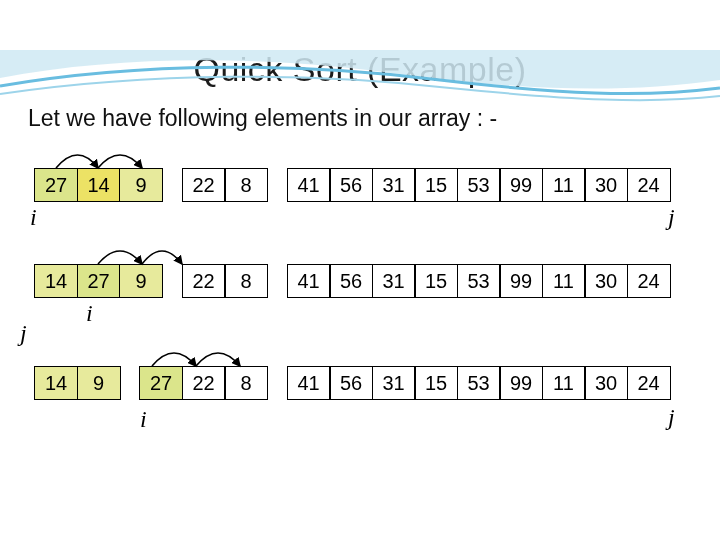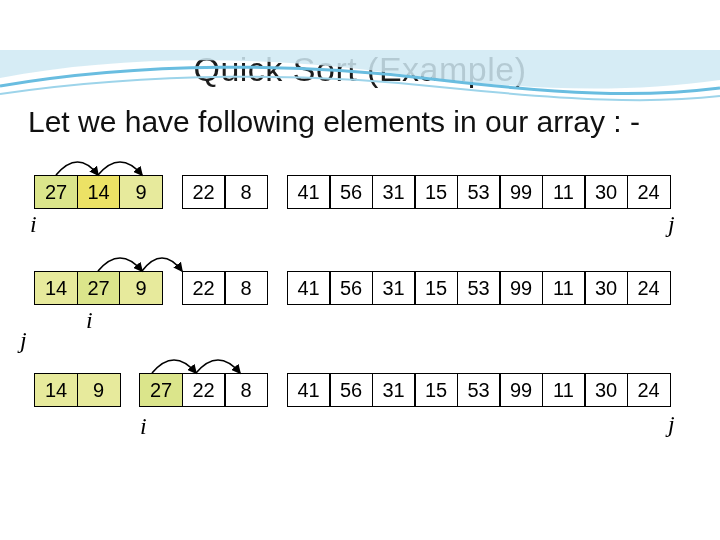--- a/index.html
+++ b/index.html
@@ -11,21 +11,21 @@
     overflow: visible; pointer-events: none;
   }
 
   .slide { position: relative; width: 720px; height: 540px; }
 
   .title {
     text-align: center; font-size: 34px; font-weight: 500;
     color: #1c1c1c; margin-top: 50px; letter-spacing: 0.5px;
   }
   .subtitle {
-    font-size: 30px; color: #111; margin: 16px 0 0 28px;
+    font-size: 23px; color: #111; margin: 16px 0 0 28px;
     font-weight: 400;
   }
 
   .stage { position: relative; margin-left: 34px; }
 
   .row {
     display: flex; align-items: stretch; height: 34px;
   }
   .cell {
     width: 44px; height: 34px; border: 1.5px solid #000;

